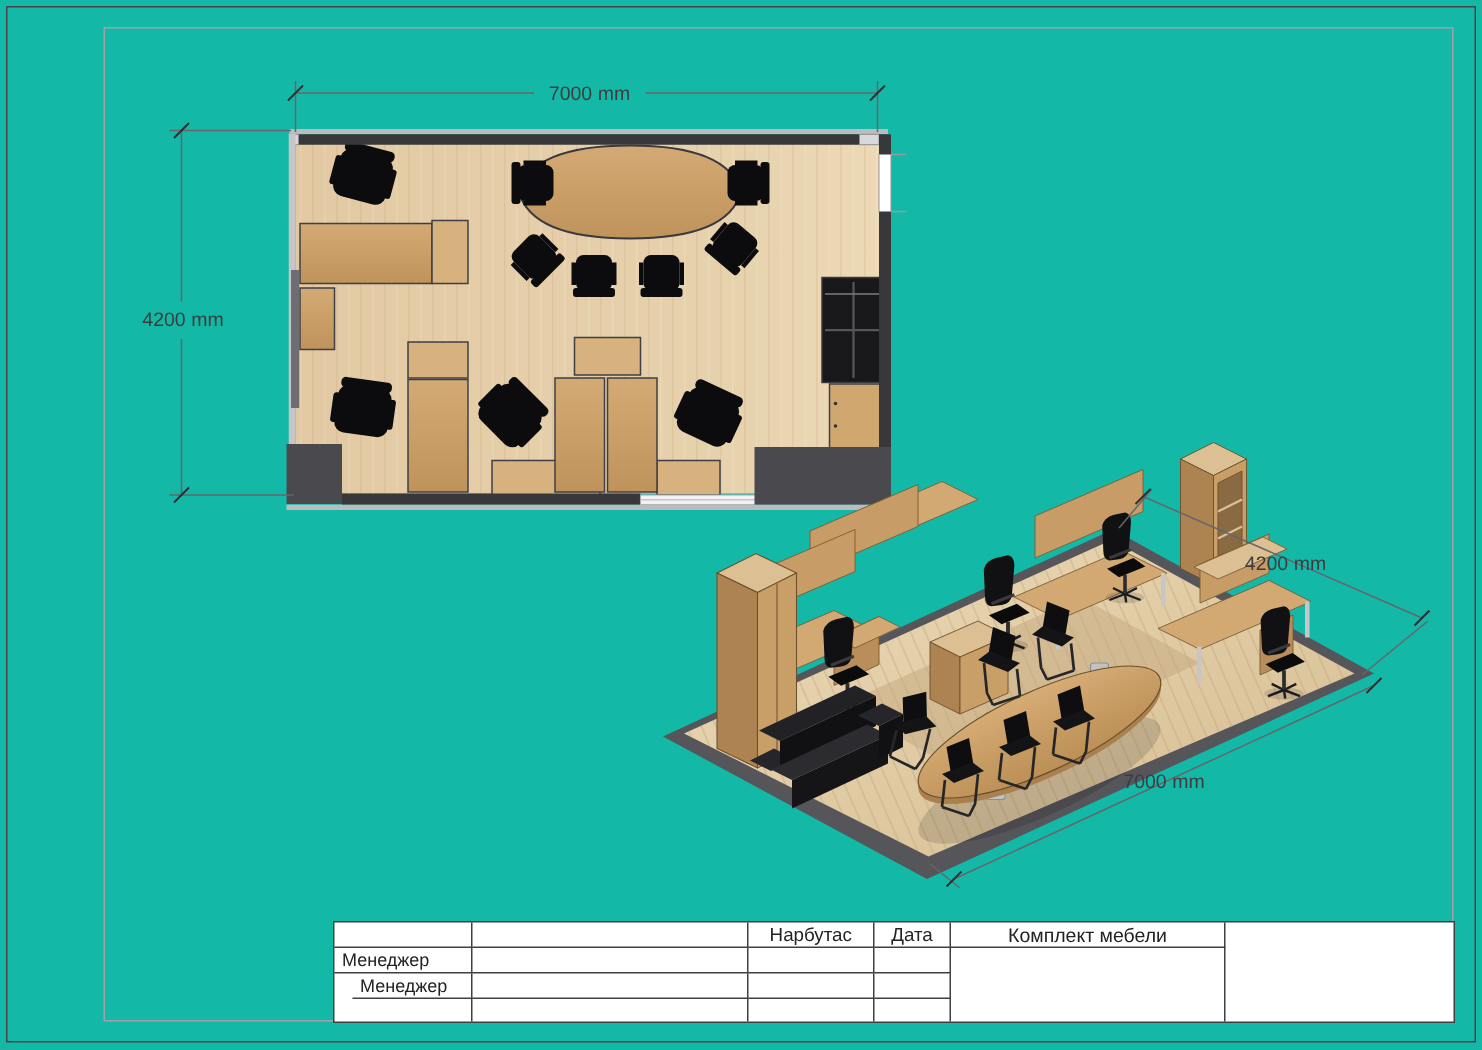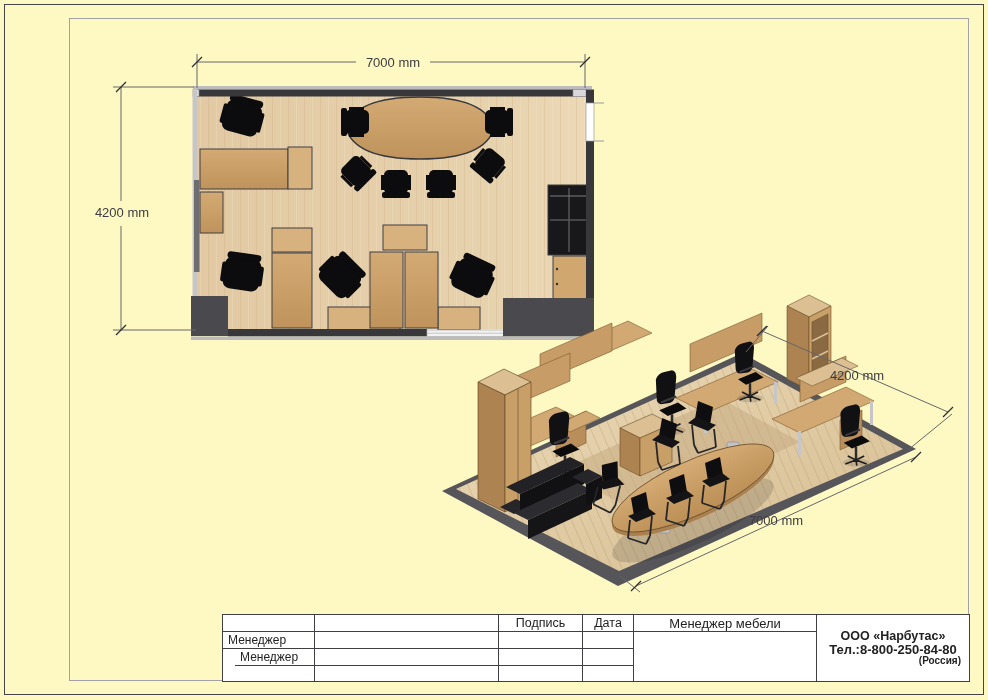--- a/index.html
+++ b/index.html
@@ -1,16 +1,16 @@
 <!DOCTYPE html>
 <html><head>
 <meta charset="utf-8">
 <style>
   html,body{margin:0;padding:0;background:#fff;}
-  .page{position:relative;width:988px;height:700px;background:#fef9c3;overflow:hidden;
+  .page{position:relative;width:988px;height:700px;background:#14b8a6;overflow:hidden;
         font-family:"Liberation Sans",sans-serif;color:#222;}
   .outer-border{position:absolute;left:4px;top:4px;width:978px;height:689px;border:1px solid #44444a;}
   .inner-frame{position:absolute;left:69px;top:18px;width:898px;height:661px;border:1px solid #a2a2a6;}
   svg{position:absolute;overflow:visible;}
   svg text{font-family:"Liberation Sans",sans-serif;fill:#3c3c40;}
   .dim-text{font-size:13px;}
   
   .title-block{position:absolute;left:222px;top:614px;background:#fff;
      display:grid;
      grid-template-columns:92px 184px 84px 51px 183px 152px;
@@ -281,39 +281,34 @@
       <line x1="631" y1="591" x2="641" y2="581" stroke="#2e2e32" stroke-width="1.3"></line>
       <line x1="911" y1="462" x2="921" y2="452" stroke="#2e2e32" stroke-width="1.3"></line>
     </g>
     <text class="dim-text" x="857" y="380" text-anchor="middle">4200 mm</text>
     <text class="dim-text" x="776" y="525" text-anchor="middle">7000 mm</text>
   </svg>
 
   <div class="title-block">
     <div class="tb-cell" style="grid-column:1;grid-row:1;"></div>
     <div class="tb-cell" style="grid-column:2;grid-row:1;"></div>
-    <div class="tb-cell tb-center" style="grid-column:3;grid-row:1;">Подпись</div>
+    <div class="tb-cell tb-center" style="grid-column:3;grid-row:1;">Нарбутас</div>
     <div class="tb-cell tb-center" style="grid-column:4;grid-row:1;">Дата</div>
-    <div class="tb-cell tb-project">Менеджер мебели</div>
+    <div class="tb-cell tb-project">Комплект мебели</div>
 
     <div class="tb-cell tb-label" style="grid-column:1;grid-row:2;">Менеджер</div>
     <div class="tb-cell" style="grid-column:2;grid-row:2;"></div>
     <div class="tb-cell" style="grid-column:3;grid-row:2;"></div>
     <div class="tb-cell" style="grid-column:4;grid-row:2;"></div>
 
     <div class="tb-cell tb-label" style="grid-column:1;grid-row:3;margin-left:12px;">Менеджер</div>
     <div class="tb-cell" style="grid-column:2;grid-row:3;"></div>
     <div class="tb-cell" style="grid-column:3;grid-row:3;"></div>
     <div class="tb-cell" style="grid-column:4;grid-row:3;"></div>
 
     <div class="tb-cell last-row" style="grid-column:1;grid-row:4;"></div>
     <div class="tb-cell last-row" style="grid-column:2;grid-row:4;"></div>
     <div class="tb-cell last-row" style="grid-column:3;grid-row:4;"></div>
     <div class="tb-cell last-row" style="grid-column:4;grid-row:4;"></div>
     <div class="tb-cell tb-project-empty last-row"></div>
 
-    <div class="tb-cell tb-company last-col last-row">
-      <div class="c-name">ООО «Нарбутас»</div>
-      <div class="c-phone">Тел.:8-800-250-84-80</div>
-      <div class="c-country">(Россия)</div>
-    </div>
   </div>
 </div>
 
 </body></html>

